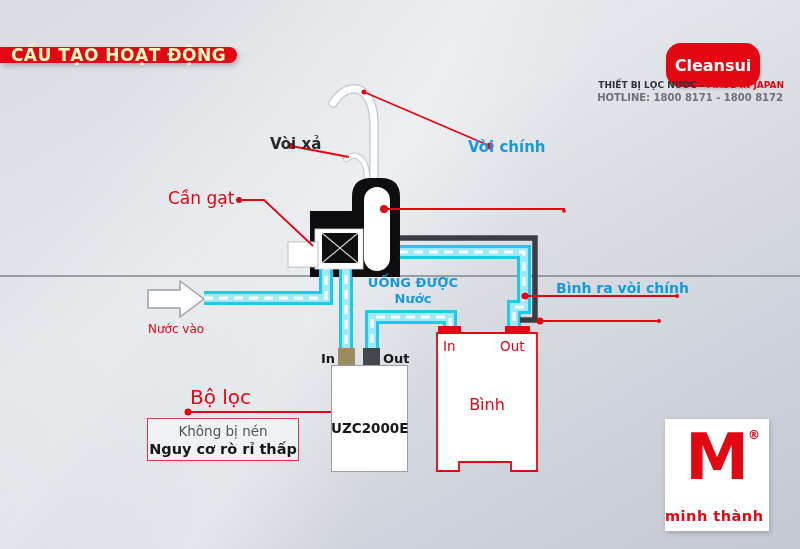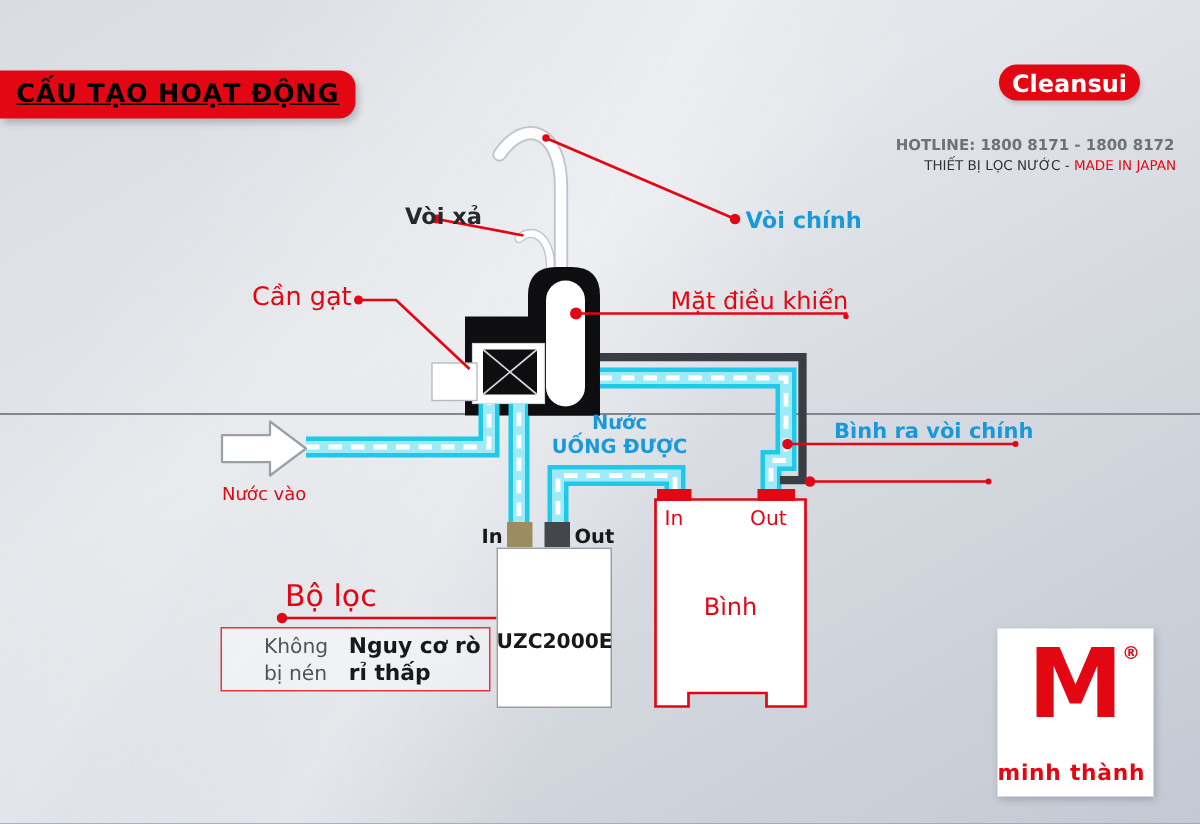--- a/index.html
+++ b/index.html
@@ -8,39 +8,38 @@
     font-family:"DejaVu Sans","Liberation Sans",sans-serif;
     background:linear-gradient(150deg,#d9dce1 0%,#e3e6ea 38%,#d6dae0 62%,#c9ced7 88%,#c3c8d2 100%);
   }
   .stage::before{content:"";position:absolute;inset:0;pointer-events:none;
     background:linear-gradient(118deg,rgba(255,255,255,0) 30%,rgba(255,255,255,.35) 44%,rgba(255,255,255,0) 58%);}
   .stage::after{content:"";position:absolute;inset:0;pointer-events:none;
     background:linear-gradient(302deg,rgba(255,255,255,0) 55%,rgba(255,255,255,.22) 70%,rgba(255,255,255,0) 84%);}
   svg.diagram{position:absolute;left:0;top:0;z-index:1;}
   .lbl{position:absolute;z-index:3;white-space:nowrap;}
   .banner{
-    position:absolute;left:0;top:47px;width:237px;height:32px;z-index:4;
+    position:absolute;left:0;top:47px;width:237px;height:16px;z-index:4;
     background:#e30613;border-radius:0 11px 11px 0;
     display:flex;align-items:center;justify-content:center;
-    color:#000000;font-weight:bold;font-size:17px;letter-spacing:.5px;
+    color:#fef9c3;font-weight:bold;font-size:17px;letter-spacing:.5px;
     box-shadow:2px 3px 5px rgba(40,45,55,.25);
-    text-decoration:underline;
   }
   .brand-pill{
-    position:absolute;left:666px;top:43px;width:94px;height:24px;z-index:4;
+    position:absolute;left:666px;top:43px;width:94px;height:44px;z-index:4;
     background:#e30613;border-radius:15px;display:flex;align-items:center;justify-content:center;
     color:#fff;font-weight:bold;font-size:16px;box-shadow:1px 2px 3px rgba(40,45,55,.2);
   }
-  .brand-tag{position:absolute;right:16px;top:80px;z-index:4;font-size:9px;font-weight:normal;color:#2f3237;margin-top:26px;}
+  .brand-tag{position:absolute;right:16px;top:80px;z-index:4;font-size:9px;font-weight:bold;color:#2f3237;}
   .brand-tag .jp{color:#e30613;}
   .brand-hotline{position:absolute;right:17px;top:92px;z-index:4;font-size:10px;font-weight:bold;color:#6d7278;text-align:right;}
   .note-box{
     position:absolute;left:147px;top:418px;width:150px;height:41px;z-index:3;
     border:1.5px solid #e4353f;background:rgba(255,255,255,.45);
-    display:flex;align-items:center;justify-content:center;line-height:18px;padding-left:28px;
+    display:flex;flex-direction:column;align-items:center;justify-content:center;line-height:18px;
   }
   .note-box .l1{font-size:13.5px;color:#515356;}
   .note-box .l2{font-size:14.5px;font-weight:bold;color:#17181a;}
   .filter-box{
     position:absolute;left:331px;top:365px;width:77px;height:107px;z-index:2;
     background:#fff;border:1.5px solid #999ea6;box-sizing:border-box;
   }
   .mlogo{
     position:absolute;left:665px;top:419px;width:104px;height:112px;z-index:4;
     background:#fff;box-shadow:1px 2px 5px rgba(40,45,55,.25);
@@ -147,26 +146,25 @@
   <div class="brand-pill">
     <span>Cleansui</span>
   </div>
   <div class="brand-tag">
     <span>THIẾT BỊ LỌC NƯỚC -</span>
     <span class="jp">MADE IN JAPAN</span>
   </div>
   <div class="brand-hotline">HOTLINE: 1800 8171 - 1800 8172</div>
 
   <div class="lbl t-dark" style="left:237px;top:135px;margin-left:33px;">Vòi xả</div>
-  <div class="lbl t-blue" style="left:497px;top:138px;font-size:15px;">Vòi chính</div>
+  <div class="lbl t-blue" style="left:468px;top:138px;font-size:15px;">Vòi chính</div>
   <div class="lbl t-red" style="left:168px;top:188px;font-size:17px;">Cần gạt</div>
-  <div class="lbl t-red" style="left:447px;top:191px;font-size:16px;">Mặt điều khiển</div>
   <div class="lbl t-blue" style="left:355px;top:275px;width:116px;text-align:center;font-size:13px;line-height:16px;">
+    <div>UỐNG ĐƯỢC</div>
     <div>Nước</div>
-    <div>UỐNG ĐƯỢC</div>
   </div>
   <div class="lbl t-blue" style="left:556px;top:280px;font-size:14px;">Bình ra vòi chính</div>
   <div class="lbl t-red" style="left:148px;top:322px;font-size:12px;">Nước vào</div>
   <div class="lbl t-red" style="left:190px;top:385px;font-size:20px;">Bộ lọc</div>
 
   <div class="note-box">
     <div class="l1">Không bị nén</div>
     <div class="l2">Nguy cơ rò rỉ thấp</div>
   </div>
 

